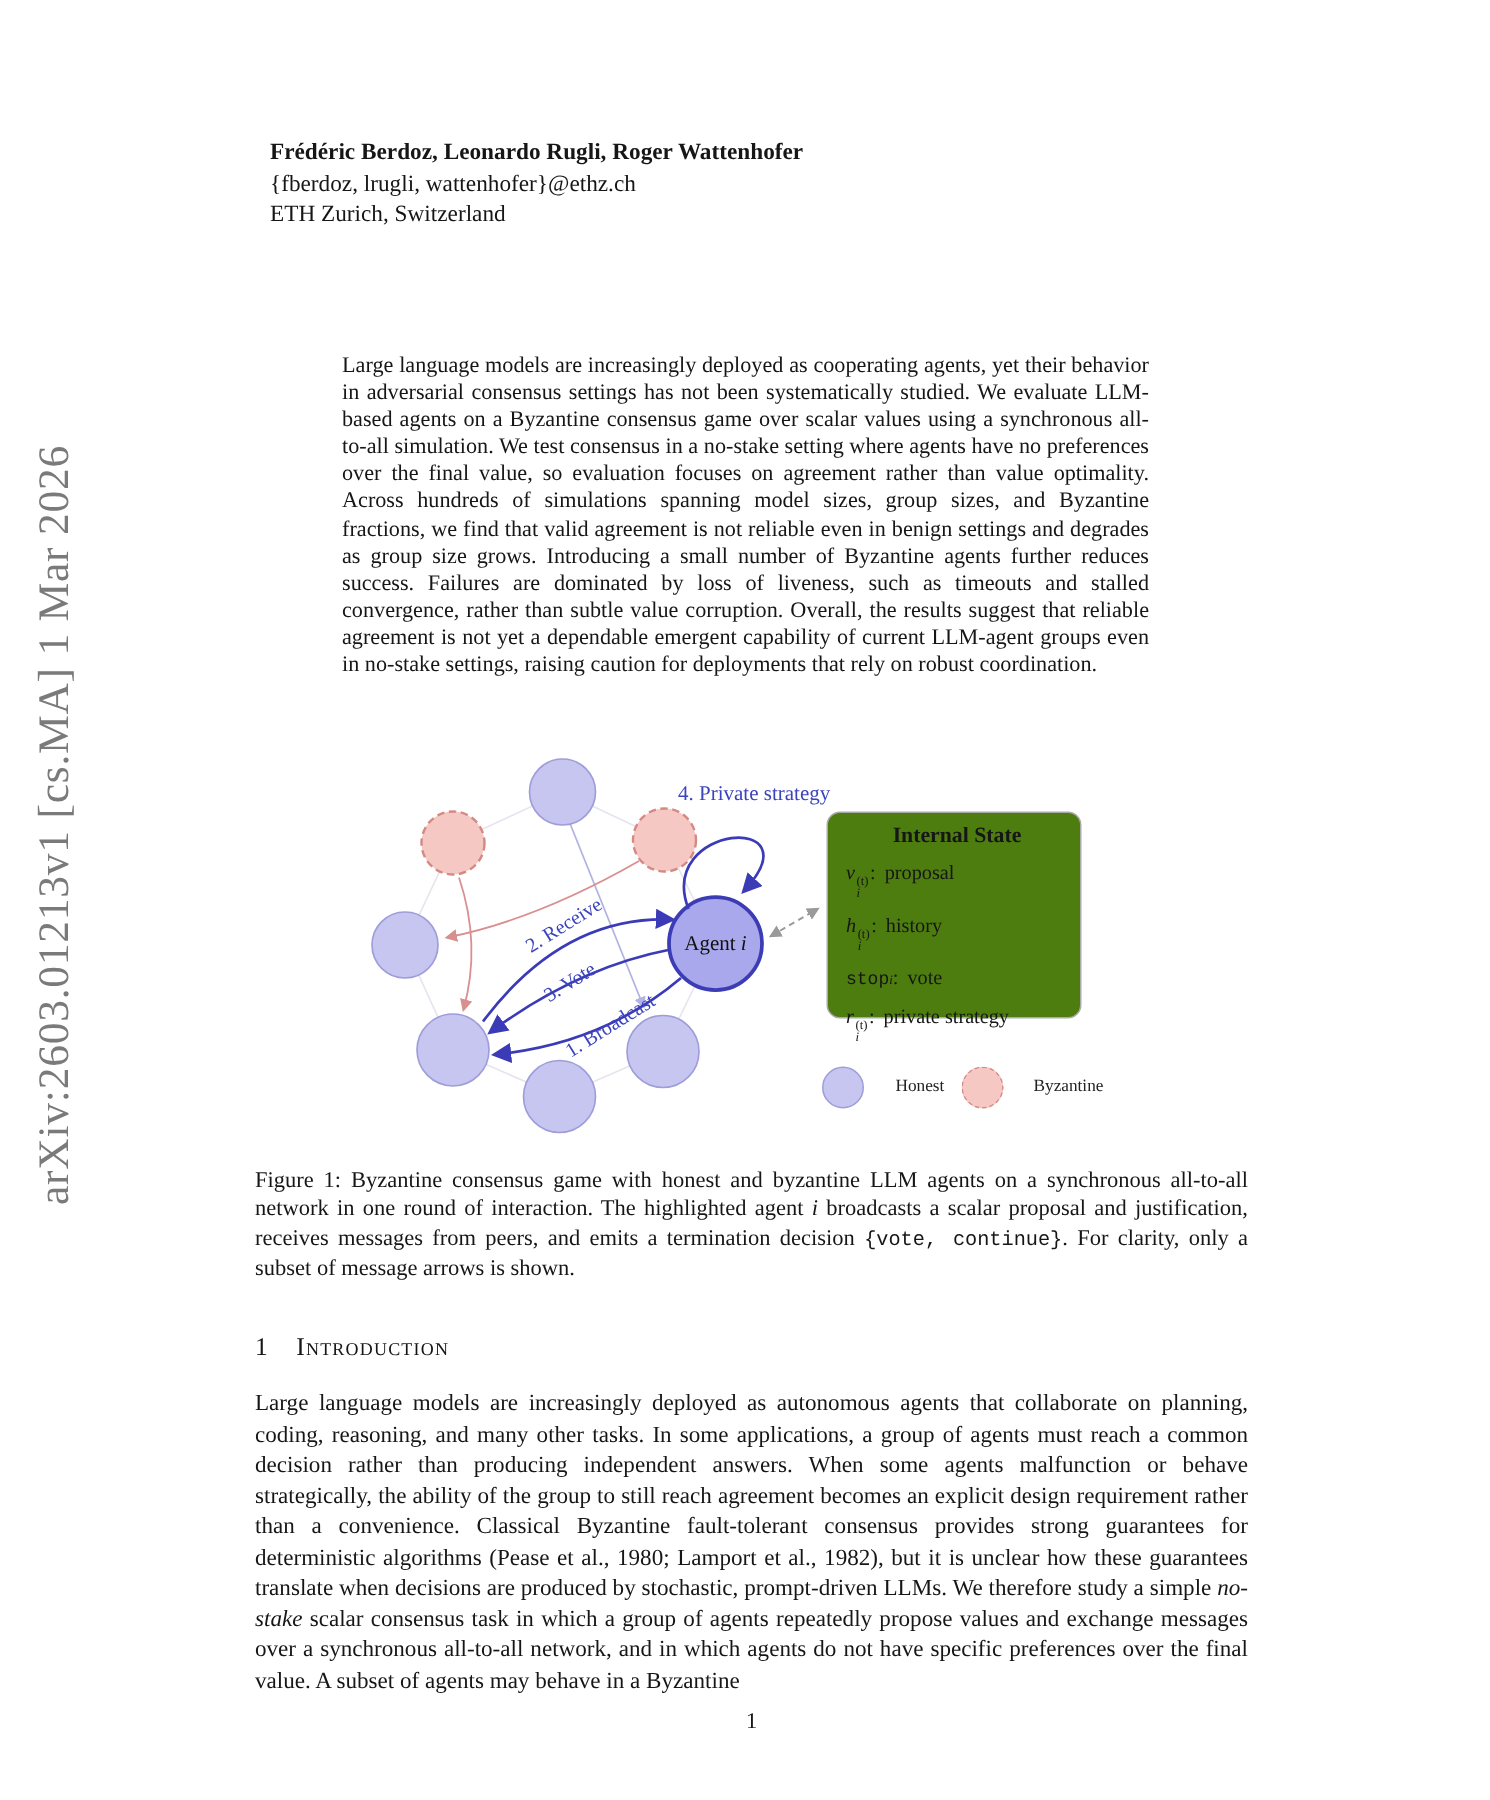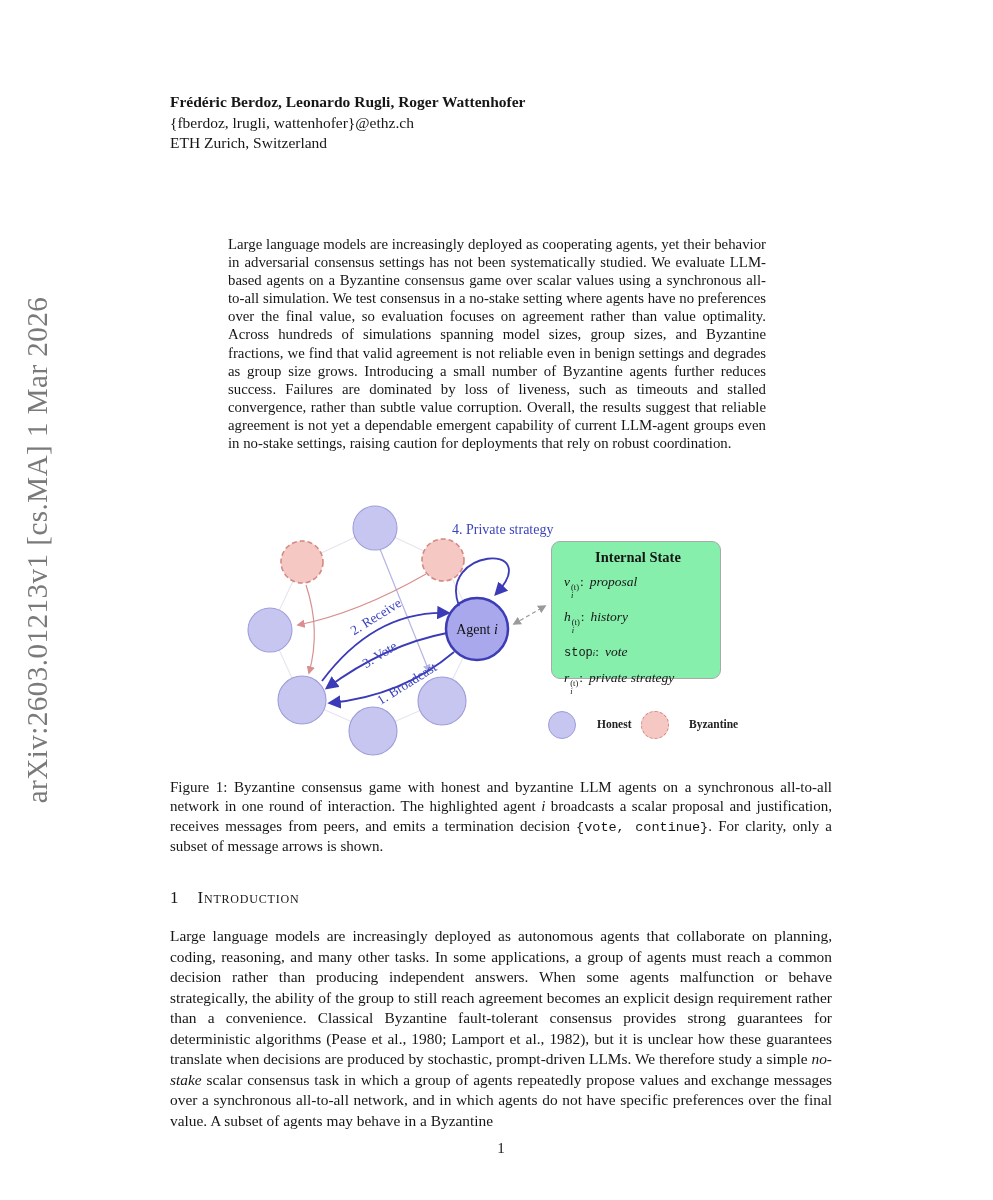--- a/index.html
+++ b/index.html
@@ -21,21 +21,21 @@
     letter-spacing:0.5px;
   }
   .title{
     position:absolute;left:170px;top:27px;
     font-size:30px;
     font-variant:small-caps;
     letter-spacing:1px;
     color:#0d0d0d;
   }
   .authors{
-    position:absolute;left:170px;top:92px;
+    position:absolute;left:180px;top:92px;
     font-size:15.5px;line-height:20.5px;
   }
   .authors .names{font-weight:bold;}
   .abstract-head{
     position:absolute;left:170px;top:193px;width:662px;
     text-align:center;
     font-size:16px;
     font-variant:small-caps;
     letter-spacing:1.2px;
   }
@@ -57,47 +57,47 @@
   }
   .rot{transform:translate(-50%,-50%) rotate(-32deg);}
   .agent-label{
     position:absolute;left:237px;top:125px;
     transform:translate(-50%,-50%);
     font-size:14px;color:#111;white-space:nowrap;
   }
   .istate{
     position:absolute;left:311px;top:36px;width:170px;height:138px;
     box-sizing:border-box;
-    background:#86efac;
+    background:#4d7c0f;
     border:1.3px solid #a9a9a9;
     border-radius:9px;
     padding:7px 8px 4px 12px;
   }
   .istate .ititle{
     font-size:14.5px;font-weight:bold;text-align:center;margin-bottom:8px;
   }
   .irow{font-size:13.5px;margin-bottom:10px;white-space:nowrap;}
   .irow .sym{font-style:italic;}
   .ss{
     display:inline-flex;flex-direction:column;align-items:flex-start;
     font-size:8.5px;line-height:0.95;vertical-align:-4px;margin:0 1px 0 1px;
   }
   .ss .sb{font-style:italic;}
   .mono{font-family:"Liberation Mono", monospace;}
   .irow .mono{font-size:12px;}
   .subi{font-size:8.5px;font-style:italic;}
-  .irow .desc{margin-left:6px;font-style:italic;}
+  .irow .desc{margin-left:6px;}
   .legend-swatch{
     position:absolute;width:28px;height:28px;border-radius:50%;
     box-sizing:border-box;
   }
   .legend-honest{left:308px;top:206px;background:#c7c6f1;border:1px solid #9e9dda;}
   .legend-byz{left:401px;top:206px;background:#f5c8c4;border:1.6px dashed #d58983;}
   .legend-text{
-    position:absolute;font-size:11.5px;font-weight:700;color:#222;white-space:nowrap;
+    position:absolute;font-size:11.5px;font-weight:400;color:#222;white-space:nowrap;
   }
   
   .caption{
     position:absolute;left:170px;top:778px;width:662px;
     font-size:15px;line-height:19.4px;text-align:justify;
   }
   .caption .mono{font-size:13.5px;}
   .section-head{
     position:absolute;left:170px;top:888px;
     font-size:17px;

